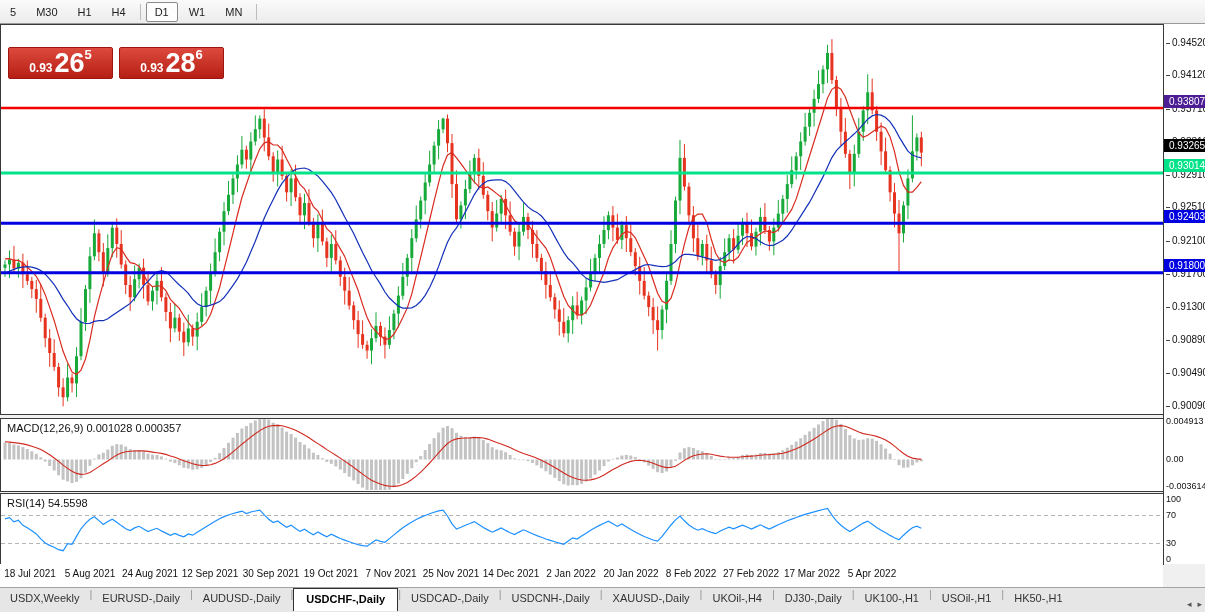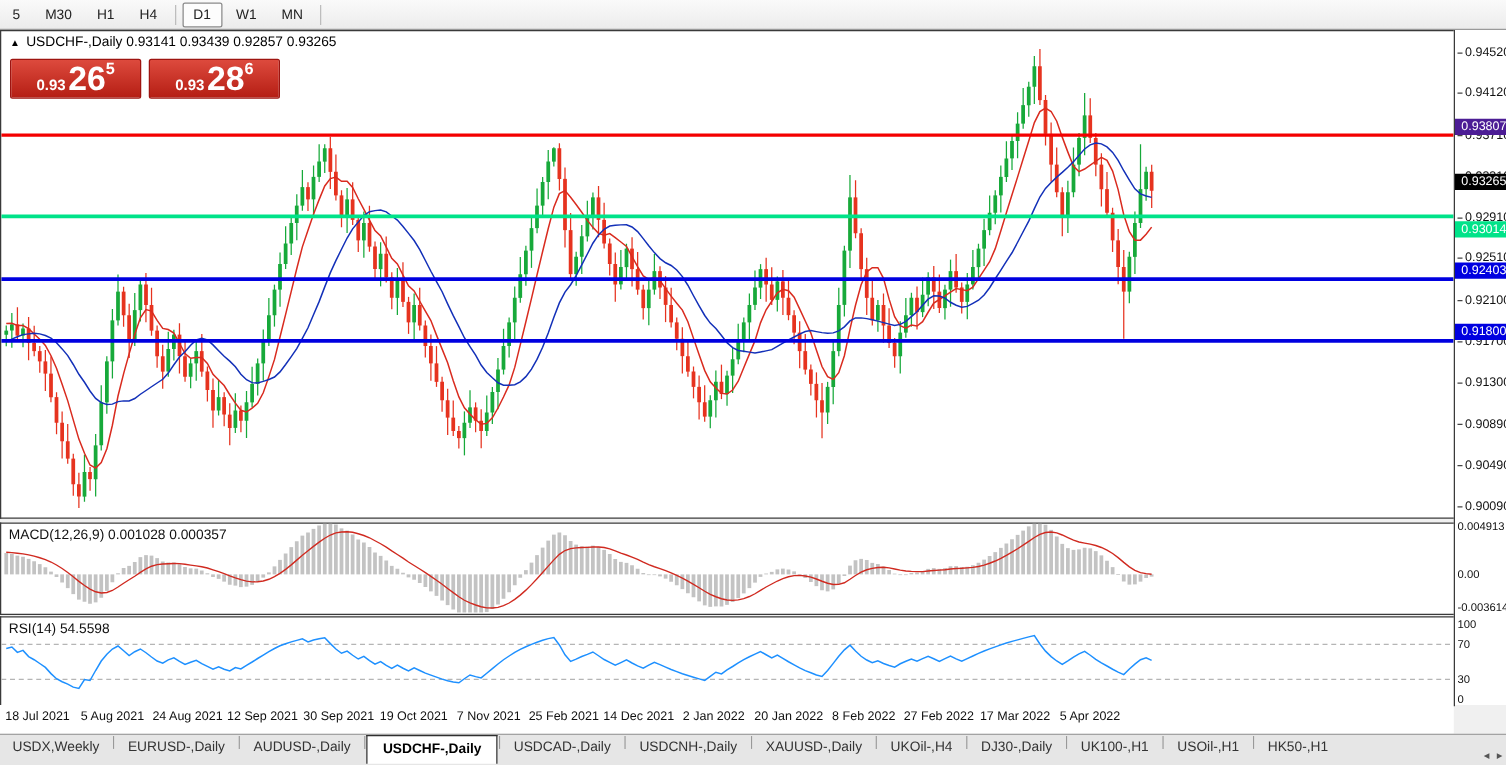--- a/index.html
+++ b/index.html
@@ -497,23 +497,20 @@
         <rect x="918.8" y="112.4" width="3" height="15.2" fill="#e6331f"></rect>
         <polyline points="4.0,233.8 8.5,233.6 12.9,235.4 17.4,235.4 21.9,237.9 26.3,242.2 30.8,246.4 35.3,251.3 39.8,259.6 44.2,269.6 48.7,282.4 53.2,295.7 57.6,310.9 62.1,326.3 66.6,337.6 71.0,347.0 75.5,349.5 80.0,345.1 84.5,334.0 88.9,315.2 93.4,291.8 97.9,273.9 102.3,258.1 106.8,242.6 111.3,229.2 115.8,222.7 120.2,223.9 124.7,231.3 129.2,237.7 133.6,238.6 138.1,241.5 142.6,249.6 147.0,257.8 151.5,261.6 156.0,261.0 160.4,261.0 164.9,265.7 169.4,274.4 173.9,279.0 178.3,283.4 182.8,290.8 187.3,297.5 191.7,303.2 196.2,304.6 200.7,301.5 205.1,297.7 209.6,289.2 214.1,276.3 218.6,262.5 223.0,244.6 227.5,226.5 232.0,208.1 236.4,190.0 240.9,172.5 245.4,159.2 249.8,146.4 254.3,134.7 258.8,123.8 263.3,117.9 267.7,116.7 272.2,120.0 276.7,120.0 281.1,124.9 285.6,134.0 290.1,142.5 294.6,151.1 299.0,159.5 303.5,163.8 308.0,172.7 312.4,181.6 316.9,186.1 321.4,195.1 325.8,203.7 330.3,207.8 334.8,216.0 339.3,223.9 343.7,231.4 348.2,243.1 352.7,254.3 357.1,265.2 361.6,279.6 366.1,292.5 370.5,301.3 375.0,306.3 379.5,310.8 383.9,314.3 388.4,313.7 392.9,309.3 397.4,301.4 401.8,292.6 406.3,282.9 410.8,268.9 415.2,250.9 419.7,232.4 424.2,213.7 428.6,195.0 433.1,176.2 437.6,157.8 442.1,140.7 446.5,129.9 451.0,127.5 455.5,132.8 459.9,138.6 464.4,144.8 468.9,151.3 473.3,156.9 477.8,161.6 482.3,163.1 486.8,161.9 491.2,165.1 495.7,168.6 500.2,172.1 504.6,180.3 509.1,188.3 513.6,195.7 518.0,198.6 522.5,197.1 527.0,199.4 531.5,205.9 535.9,211.9 540.4,217.6 544.9,223.1 549.3,232.4 553.8,245.7 558.3,258.8 562.8,271.5 567.2,280.4 571.7,285.4 576.2,289.7 580.6,290.2 585.1,287.0 589.6,280.0 594.0,269.2 598.5,258.3 603.0,247.5 607.4,233.3 611.9,222.8 616.4,216.0 620.9,209.2 625.3,206.4 629.8,207.6 634.3,212.8 638.7,222.1 643.2,231.8 647.7,241.5 652.1,255.0 656.6,268.2 661.1,276.3 665.6,278.5 670.0,273.2 674.5,259.6 679.0,238.3 683.4,219.2 687.9,202.8 692.4,192.6 696.8,189.1 701.3,189.1 705.8,197.7 710.3,214.3 714.7,228.3 719.2,235.6 723.7,237.6 728.1,235.0 732.6,235.8 737.1,232.3 741.5,224.8 746.0,217.4 750.5,214.6 755.0,211.7 759.4,208.7 763.9,205.9 768.4,206.7 772.8,207.5 777.3,204.7 781.8,197.9 786.3,191.1 790.7,184.4 795.2,173.9 799.7,159.6 804.1,145.2 808.6,130.8 813.1,116.5 817.5,102.2 822.0,87.8 826.5,73.1 830.9,64.3 835.4,61.5 839.9,64.2 844.4,72.0 848.8,84.7 853.3,96.7 857.8,108.0 862.2,112.3 866.7,110.2 871.2,107.1 875.6,104.0 880.1,100.9 884.6,103.3 889.1,111.9 893.5,126.7 898.0,146.8 902.5,160.4 906.9,167.1 911.4,167.1 915.9,162.4 920.3,156.7" fill="none" stroke="#d92b1f" stroke-width="1.2"></polyline>
         <polyline points="4.0,248.4 8.5,246.3 12.9,244.4 17.4,242.7 21.9,242.1 26.3,241.6 30.8,242.1 35.3,243.4 39.8,245.5 44.2,249.2 48.7,254.1 53.2,259.5 57.6,266.6 62.1,274.4 66.6,280.8 71.0,287.8 75.5,293.7 80.0,297.1 84.5,298.5 88.9,298.3 93.4,296.3 97.9,295.7 102.3,295.7 106.8,293.8 111.3,290.4 115.8,287.4 120.2,284.4 124.7,281.4 129.2,278.4 133.6,273.5 138.1,266.8 142.6,260.6 147.0,256.4 151.5,251.2 156.0,247.0 160.4,245.7 164.9,246.9 169.4,250.9 173.9,255.6 178.3,260.0 182.8,263.9 187.3,268.4 191.7,274.4 196.2,278.8 200.7,281.1 205.1,281.4 209.6,280.1 214.1,278.6 218.6,276.6 223.0,272.5 227.5,266.6 232.0,260.3 236.4,253.9 240.9,245.7 245.4,237.2 249.8,226.8 254.3,216.3 258.8,204.5 263.3,193.1 267.7,183.5 272.2,174.4 276.7,165.4 281.1,158.1 285.6,152.7 290.1,147.4 294.6,144.4 299.0,143.5 303.5,143.0 308.0,144.5 312.4,147.8 316.9,151.1 321.4,156.2 325.8,161.7 330.3,167.4 334.8,174.7 339.3,183.4 343.7,192.0 348.2,200.3 352.7,208.4 357.1,218.1 361.6,227.5 366.1,236.3 370.5,245.2 375.0,252.3 379.5,259.1 383.9,267.0 388.4,273.0 392.9,277.2 397.4,281.2 401.8,283.1 406.3,283.1 410.8,282.8 415.2,280.5 419.7,276.3 424.2,270.3 428.6,262.5 433.1,252.8 437.6,241.4 442.1,228.8 446.5,217.3 451.0,208.7 455.5,202.8 459.9,195.5 464.4,186.9 468.9,178.2 473.3,169.6 477.8,162.9 482.3,158.4 486.8,155.8 491.2,155.2 495.7,154.9 500.2,154.8 504.6,156.6 509.1,160.3 513.6,165.9 518.0,171.6 522.5,177.1 527.0,181.9 531.5,185.2 535.9,187.4 540.4,191.0 544.9,196.3 549.3,203.2 553.8,211.6 558.3,219.7 562.8,227.4 567.2,233.5 571.7,237.8 576.2,243.4 580.6,249.1 585.1,253.1 589.6,255.4 594.0,256.0 598.5,256.7 603.0,257.4 607.4,256.6 611.9,255.7 616.4,254.7 620.9,252.1 625.3,249.5 629.8,247.0 634.3,244.6 638.7,242.3 643.2,240.2 647.7,239.5 652.1,240.3 656.6,241.1 661.1,241.6 665.6,241.3 670.0,239.7 674.5,236.5 679.0,231.7 683.4,229.3 687.9,229.3 692.4,229.9 696.8,230.8 701.3,231.9 705.8,233.1 710.3,234.3 714.7,235.4 719.2,234.5 723.7,232.1 728.1,228.3 732.6,224.4 737.1,219.2 741.5,214.3 746.0,211.6 750.5,211.8 755.0,213.5 759.4,216.8 763.9,219.2 768.4,220.7 772.8,220.1 777.3,217.7 781.8,215.2 786.3,211.0 790.7,205.2 795.2,198.0 799.7,191.1 804.1,184.1 808.6,177.2 813.1,168.8 817.5,160.4 822.0,151.9 826.5,141.9 830.9,132.6 835.4,125.7 839.9,121.0 844.4,116.7 848.8,112.9 853.3,108.8 857.8,104.3 862.2,99.3 866.7,94.2 871.2,90.9 875.6,89.5 880.1,90.1 884.6,92.5 889.1,96.9 893.5,103.3 898.0,111.6 902.5,119.1 906.9,126.1 911.4,130.1 915.9,131.8 920.3,132.9" fill="none" stroke="#1330b8" stroke-width="1.2"></polyline>
         <line x1="0" y1="83.1" x2="1162" y2="83.1" stroke="#f40000" stroke-width="2.5"></line>
         <line x1="0" y1="148.1" x2="1162" y2="148.1" stroke="#00e389" stroke-width="3"></line>
         <line x1="0" y1="198.2" x2="1162" y2="198.2" stroke="#0000e0" stroke-width="3"></line>
         <line x1="0" y1="247.7" x2="1162" y2="247.7" stroke="#0000e0" stroke-width="3"></line>
       </svg>
   </div>
 
-  <div id="ohlc-header">
-    <span class="tri">▲</span><span>USDCHF-,Daily</span>&nbsp;<span>0.93141 0.93439 0.92857 0.93265</span>
-  </div>
 
   <div id="trade-widget">
     <div id="trade-row2">
       <div class="price-box">
         <span class="pb-base">0.93</span>
         <span class="pb-big">26</span>
         <span class="pb-sup">5</span>
       </div>
       <div class="price-box">
         <span class="pb-base">0.93</span>
@@ -746,21 +743,21 @@
   </div>
 
   <div id="date-pane">
       <div class="dlabel" style="left: 30px;">18 Jul 2021</div>
       <div class="dlabel" style="left: 90px;">5 Aug 2021</div>
       <div class="dlabel" style="left: 150px;">24 Aug 2021</div>
       <div class="dlabel" style="left: 210px;">12 Sep 2021</div>
       <div class="dlabel" style="left: 271px;">30 Sep 2021</div>
       <div class="dlabel" style="left: 331px;">19 Oct 2021</div>
       <div class="dlabel" style="left: 391px;">7 Nov 2021</div>
-      <div class="dlabel" style="left: 451px;">25 Feb 2021</div>
+      <div class="dlabel" style="left: 451px;">25 Nov 2021</div>
       <div class="dlabel" style="left: 511px;">14 Dec 2021</div>
       <div class="dlabel" style="left: 571px;">2 Jan 2022</div>
       <div class="dlabel" style="left: 631px;">20 Jan 2022</div>
       <div class="dlabel" style="left: 691px;">8 Feb 2022</div>
       <div class="dlabel" style="left: 751px;">27 Feb 2022</div>
       <div class="dlabel" style="left: 812px;">17 Mar 2022</div>
       <div class="dlabel" style="left: 872px;">5 Apr 2022</div>
     </div>
 
   <div id="scale-col">
@@ -770,21 +767,21 @@
       <div class="ptick" style="top: 111.884px;"><span class="dash"></span>0.93310</div>
       <div class="ptick" style="top: 144.672px;"><span class="dash"></span>0.92910</div>
       <div class="ptick" style="top: 177.46px;"><span class="dash"></span>0.92510</div>
       <div class="ptick" style="top: 211.067px;"><span class="dash"></span>0.92100</div>
       <div class="ptick" style="top: 243.855px;"><span class="dash"></span>0.91700</div>
       <div class="ptick" style="top: 276.643px;"><span class="dash"></span>0.91300</div>
       <div class="ptick" style="top: 310.251px;"><span class="dash"></span>0.90890</div>
       <div class="ptick" style="top: 343.039px;"><span class="dash"></span>0.90490</div>
       <div class="ptick" style="top: 375.827px;"><span class="dash"></span>0.90090</div>
       <div class="pbox" style="top: 70.6446px; background: #4c1d95;">0.93807</div>
-      <div class="pbox" style="top: 153px; background: rgb(0, 227, 137);">0.93014</div>
+      <div class="pbox" style="top: 135px; background: rgb(0, 227, 137);">0.93014</div>
       <div class="pbox" style="top: 185.73px; background: rgb(0, 0, 224);">0.92403</div>
       <div class="pbox" style="top: 235.158px; background: rgb(0, 0, 224);">0.91800</div>
       <div class="pbox" style="top: 115.072px; background: rgb(0, 0, 0);">0.93265</div>
       <div class="sscale" style="top: 392.009px;">0.004913</div>
       <div class="sscale" style="top: 429.5px;">0.00</div>
       <div class="sscale" style="top: 457.078px;">-0.003614</div>
       <div class="sscale" style="top: 470px;">100</div>
       <div class="sscale" style="top: 485.5px;">70</div>
       <div class="sscale" style="top: 513.5px;">30</div>
       <div class="sscale" style="top: 530px;">0</div>

